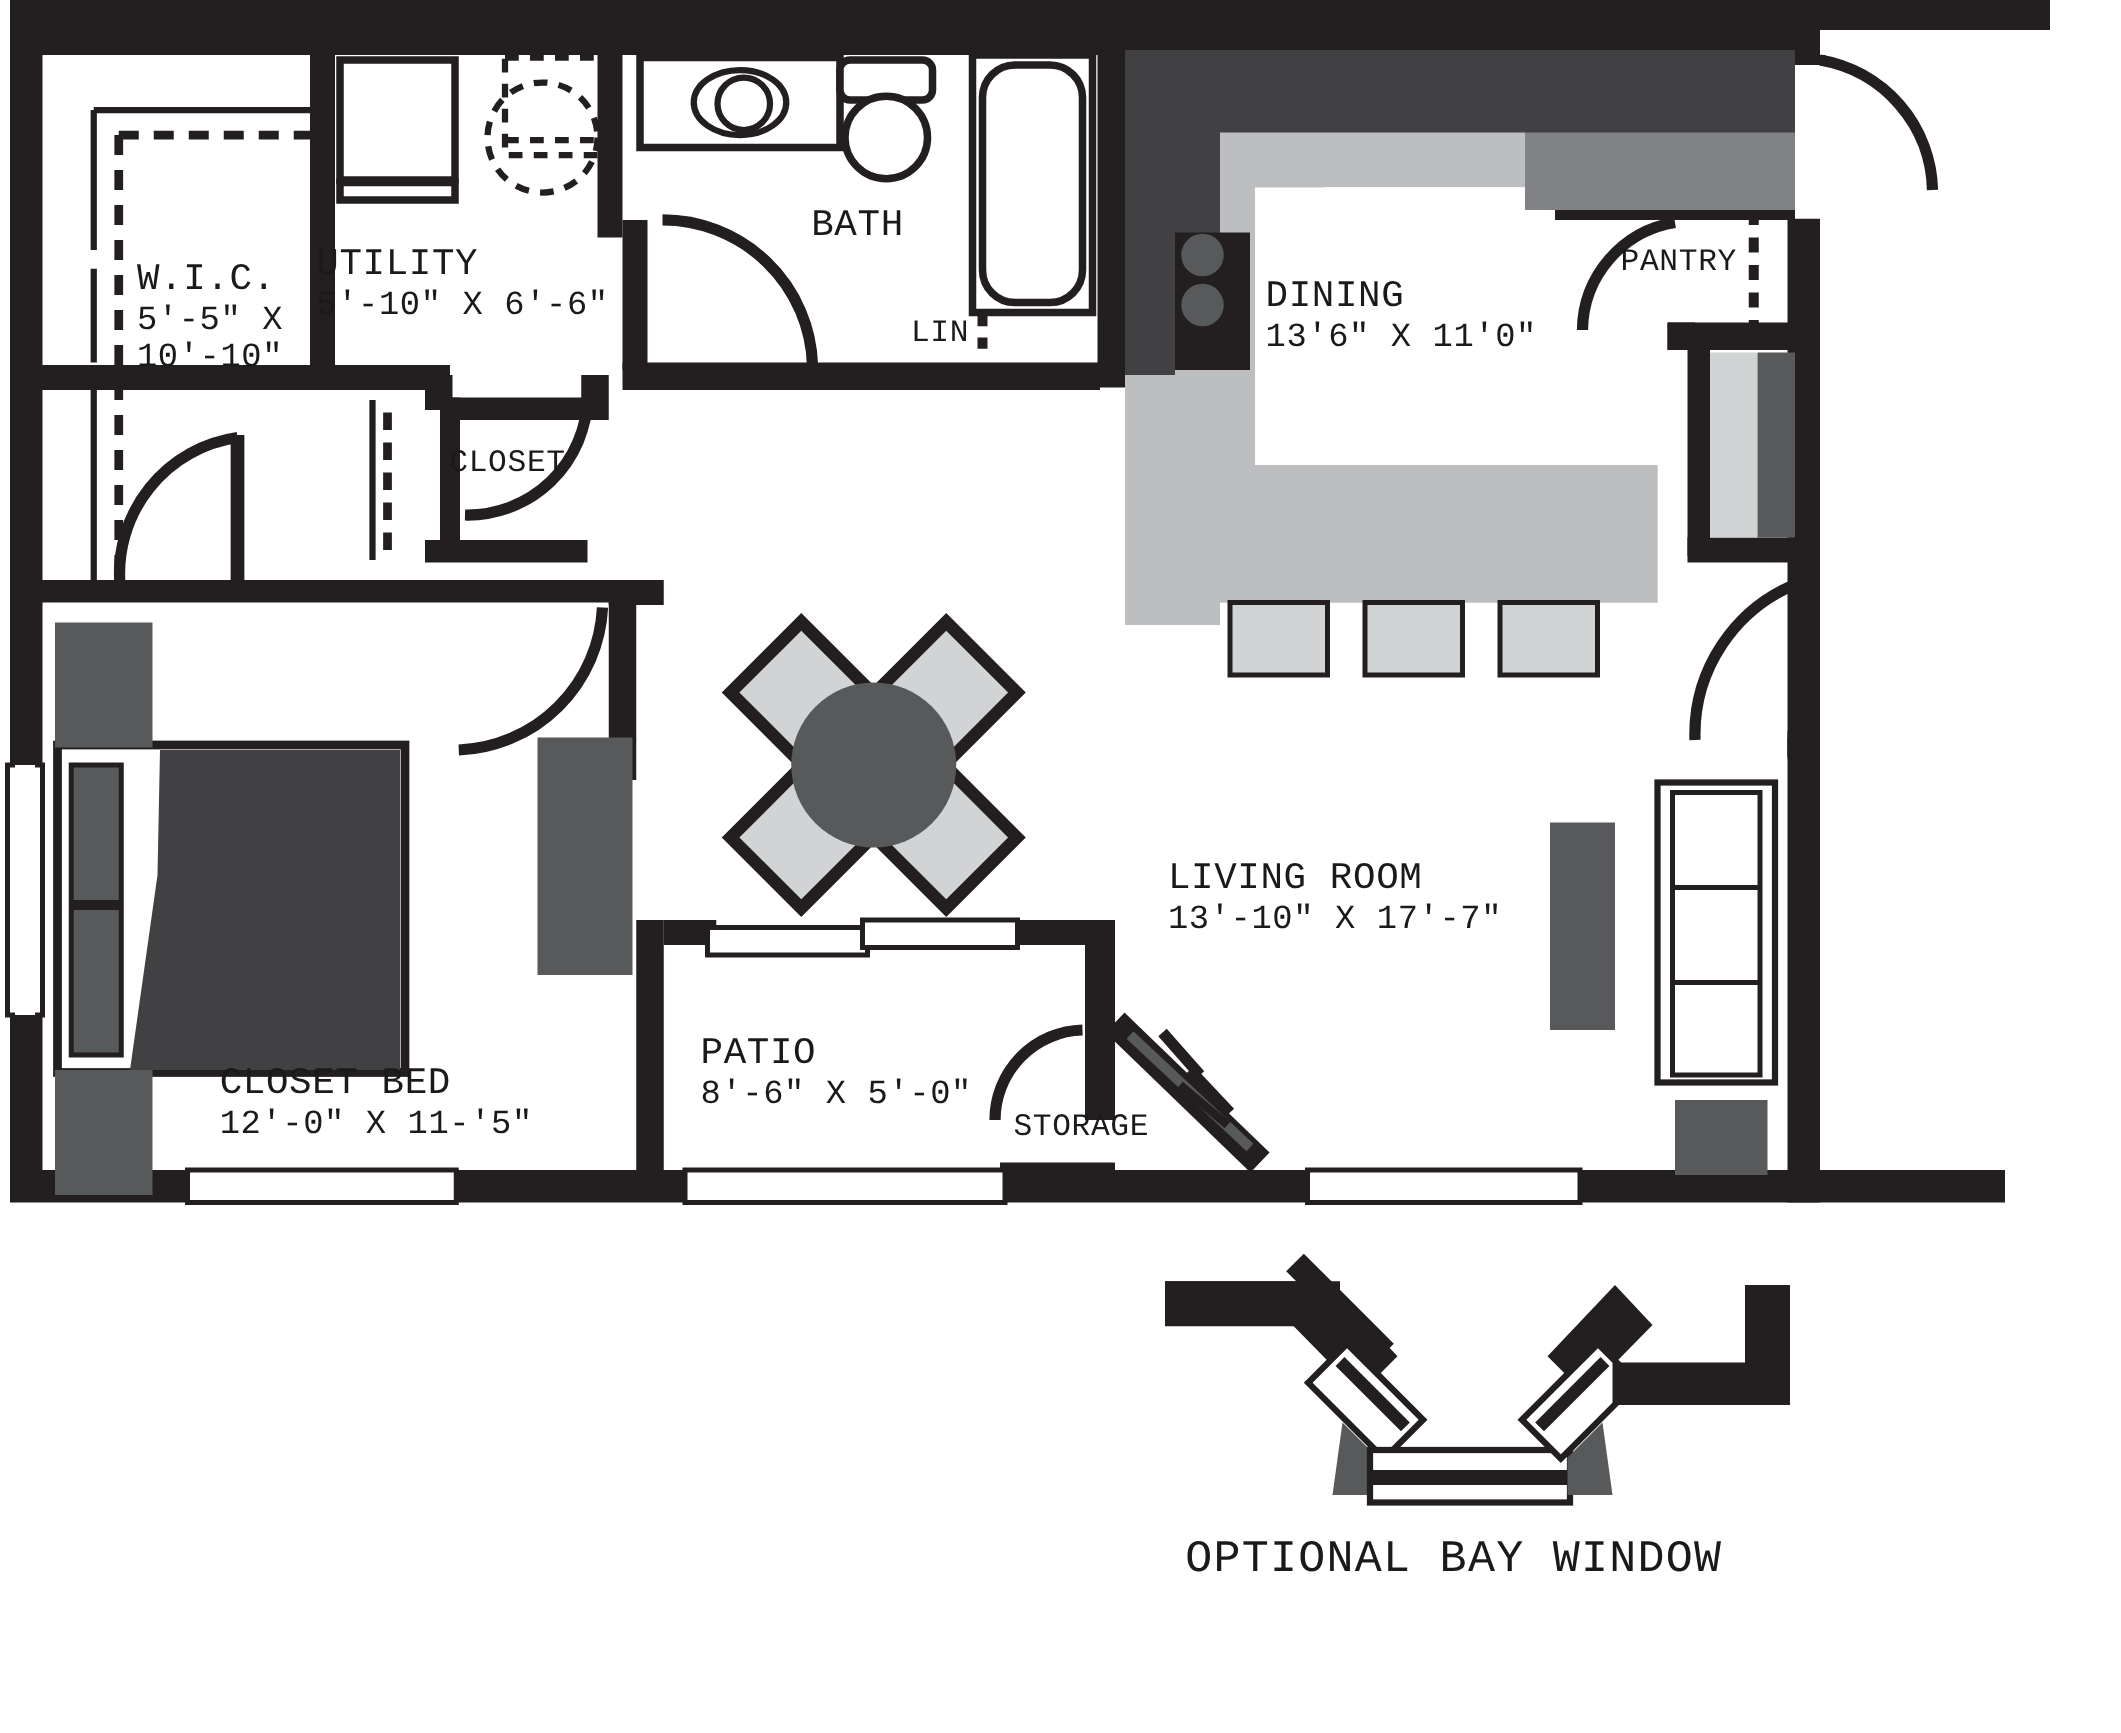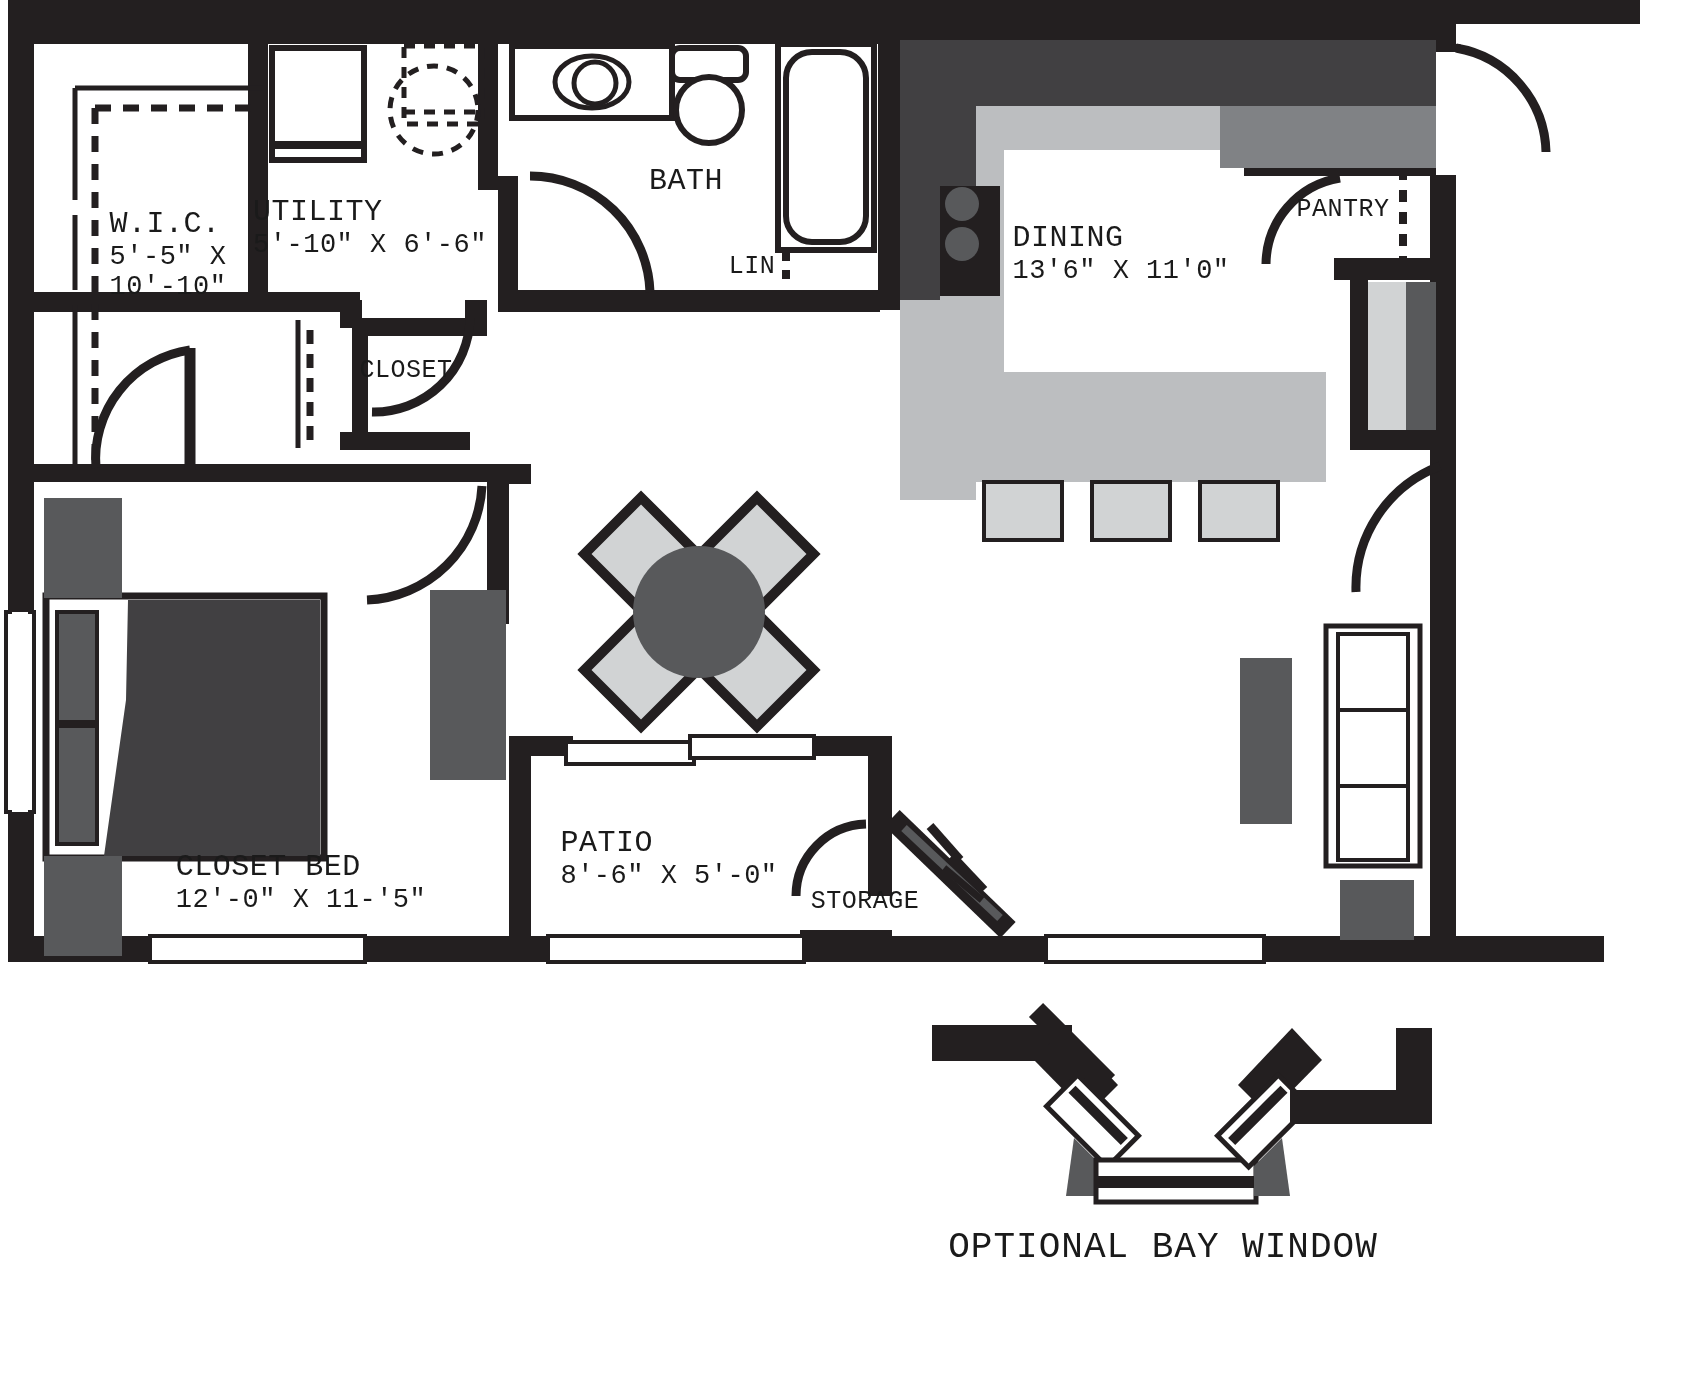--- a/index.html
+++ b/index.html
@@ -342,20 +342,24 @@
 
   <div class="lbl small" style="left:1343px; top:196px;">
     <span class="rm">PANTRY</span>
   </div>
 
   <div class="lbl small" style="left:371px; top:357px;margin-left:35px;">
     <span class="rm">CLOSET</span>
   </div>
 
 
+  <div class="lbl" style="left:1068px; top:687px;">
+    <span class="rm">LIVING ROOM</span>
+    <span class="dim">13'-10" X 17'-7"</span>
+  </div>
 
   <div class="lbl" style="left:301px; top:851px;">
     <span class="rm">CLOSET BED</span>
     <span class="dim">12'-0" X 11-'5"</span>
   </div>
 
   <div class="lbl" style="left:669px; top:827px;">
     <span class="rm">PATIO</span>
     <span class="dim">8'-6" X 5'-0"</span>
   </div>

